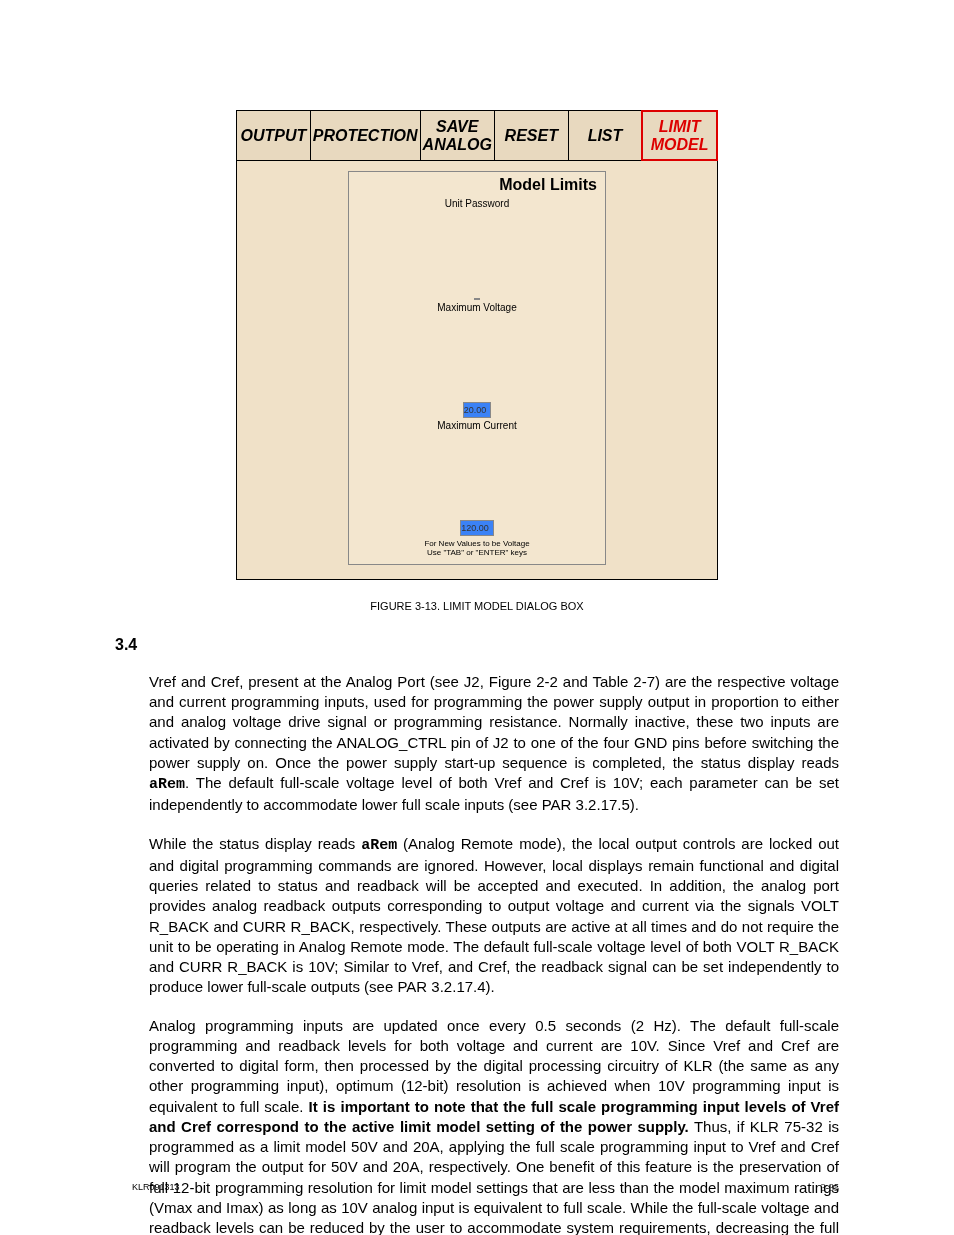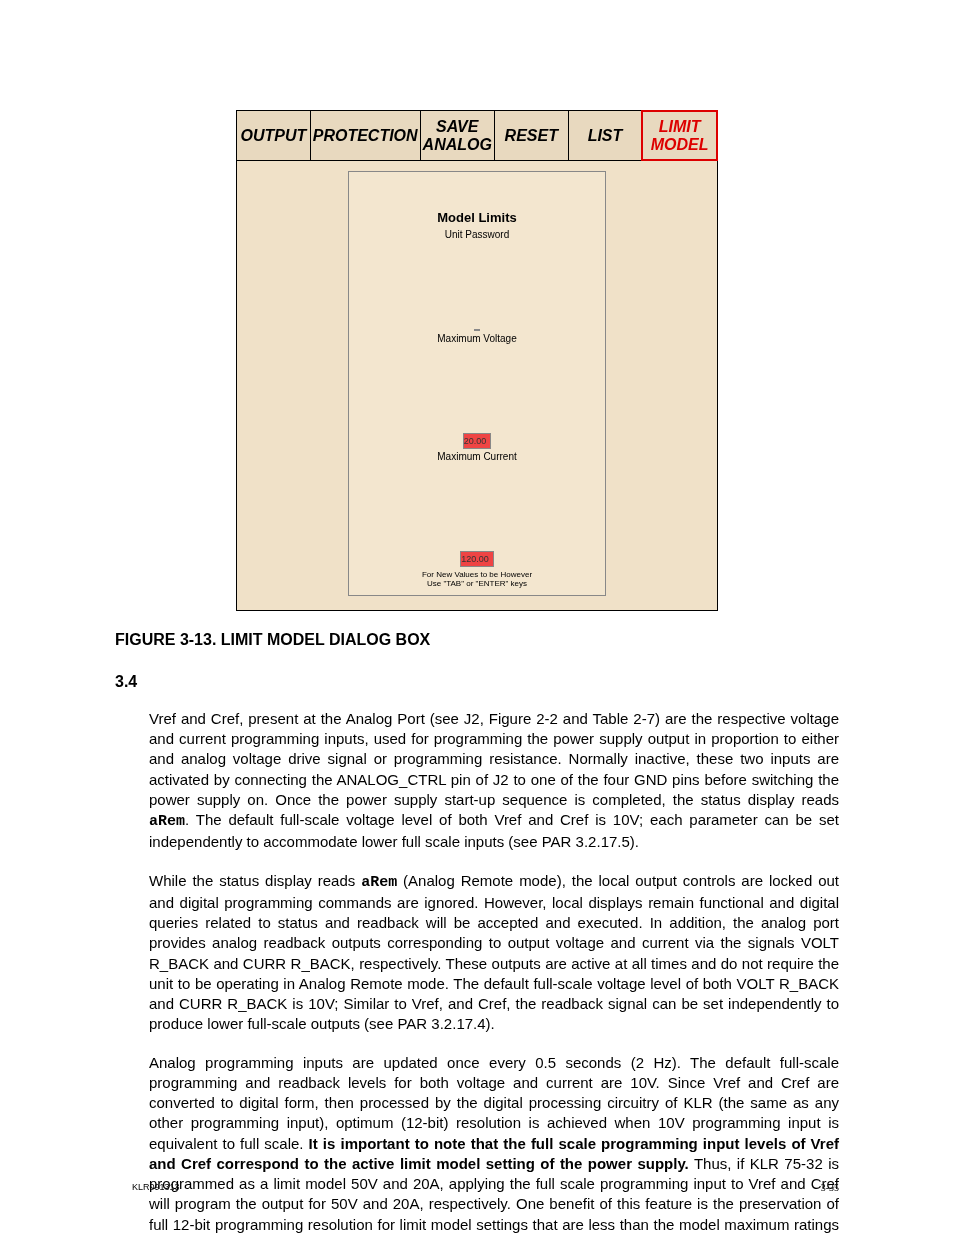--- a/index.html
+++ b/index.html
@@ -49,49 +49,48 @@
     margin: -1px;
   }
   .ui-panel {
     width: 240px;
     margin: 10px auto 14px auto;
     background: #f3e6cf;
     border: 1px solid #888;
     padding: 4px 8px 6px 8px;
   }
   .ui-panel-title {
-    text-align: center;
+    text-align: right;
     font-weight: bold;
-    font-size: 13px;
+    font-size: 16px;
     margin-bottom: 4px;
-    margin-top: 34px;
   }
   .ui-row { display:flex; align-items:center; margin:2px 0;flex-direction:column; }
   .ui-row .lbl { flex: 0 0 100px; font-size:10px; }
   .ui-row .field {
     flex: 1;
     height: 14px;
-    background:#ef4444;
+    background:#3b82f6;
     border:1px solid #888;
     font-size:9px;
     text-align:right;
     padding-right:4px;
     line-height:14px;
     color:#333;
   }
   .ui-note {
     text-align:center;
     font-size:8px;
     margin-top:4px;
     line-height:1.1;
   }
   .fig-cap {
-    text-align: left;
-    font-size: 16px;
-    font-weight: bold;
+    text-align: center;
+    font-size: 11px;
+    font-weight: normal;
     margin: 6px 0 24px 0;
   }
   .section {
     display: flex;
     margin-bottom: 18px;
   }
   .sec-num {
     flex: 0 0 70px;
     font-weight: bold;
     font-size: 16px;
@@ -144,21 +143,21 @@
       </div>
       <div class="ui-row">
         <div class="lbl">Maximum Voltage</div>
         <div class="field">20.00</div>
       </div>
       <div class="ui-row">
         <div class="lbl">Maximum Current</div>
         <div class="field">120.00</div>
       </div>
       <div class="ui-note">
-        <span>For New Values to be However</span><br><span>Use "TAB" or "ENTER" keys</span>
+        <span>For New Values to be Voltage</span><br><span>Use "TAB" or "ENTER" keys</span>
       </div>
     </div>
   </div>
 
   <div class="fig-cap">FIGURE 3-13.   LIMIT MODEL DIALOG BOX</div>
 
   <div class="section">
     <div class="sec-num">3.4</div>
   </div>
 

